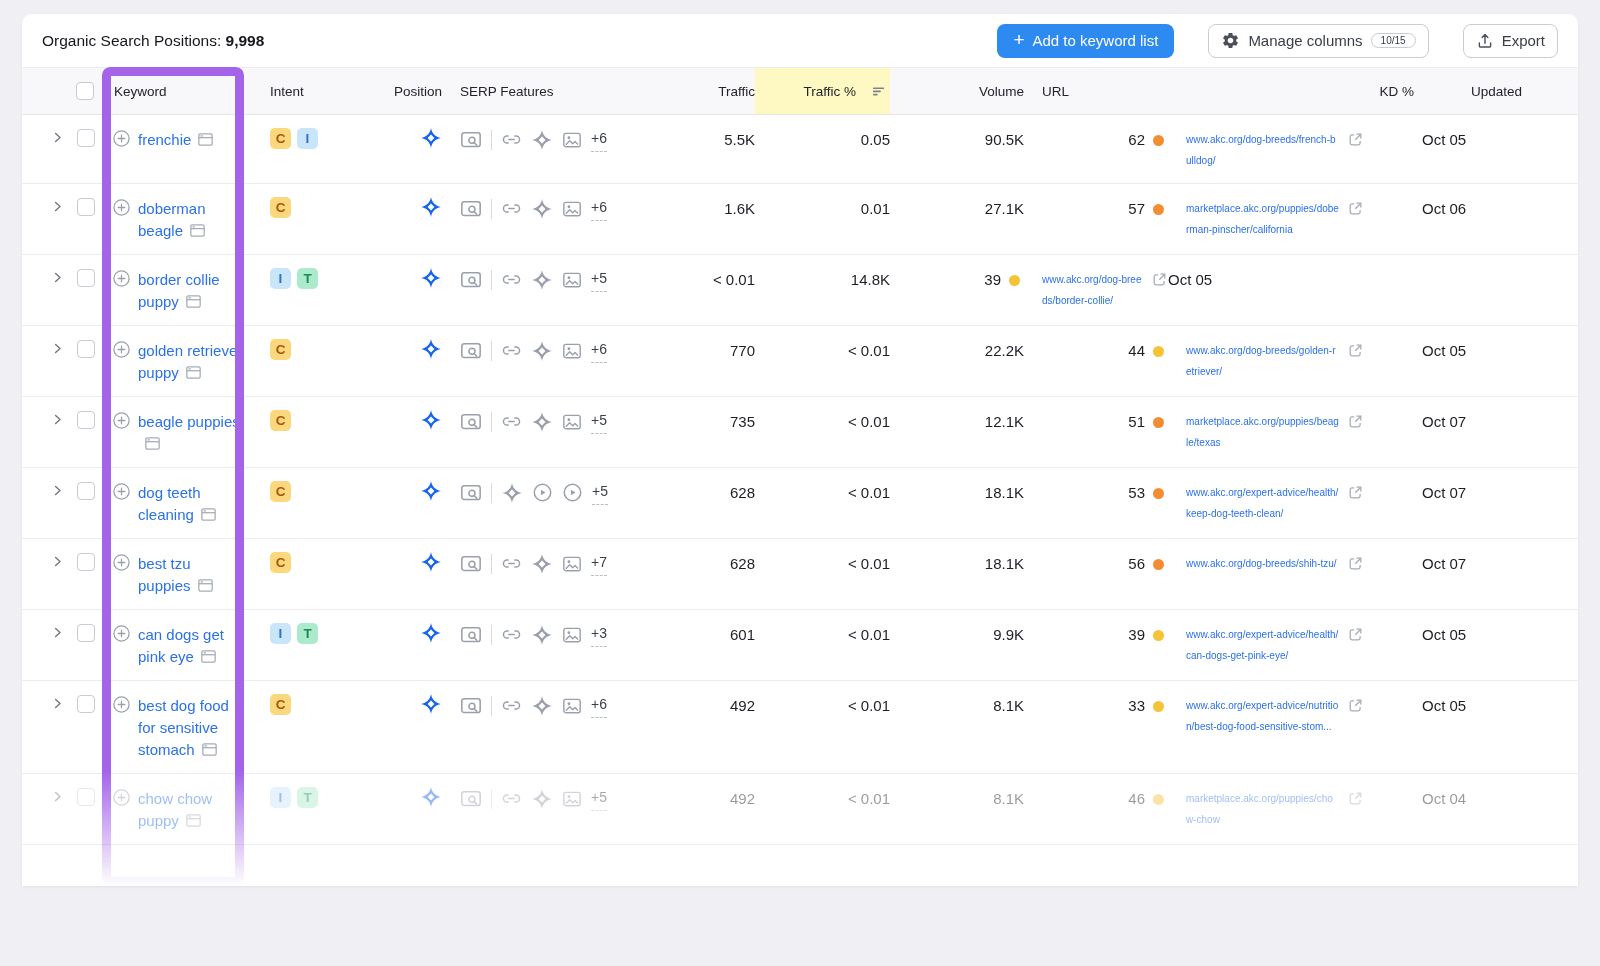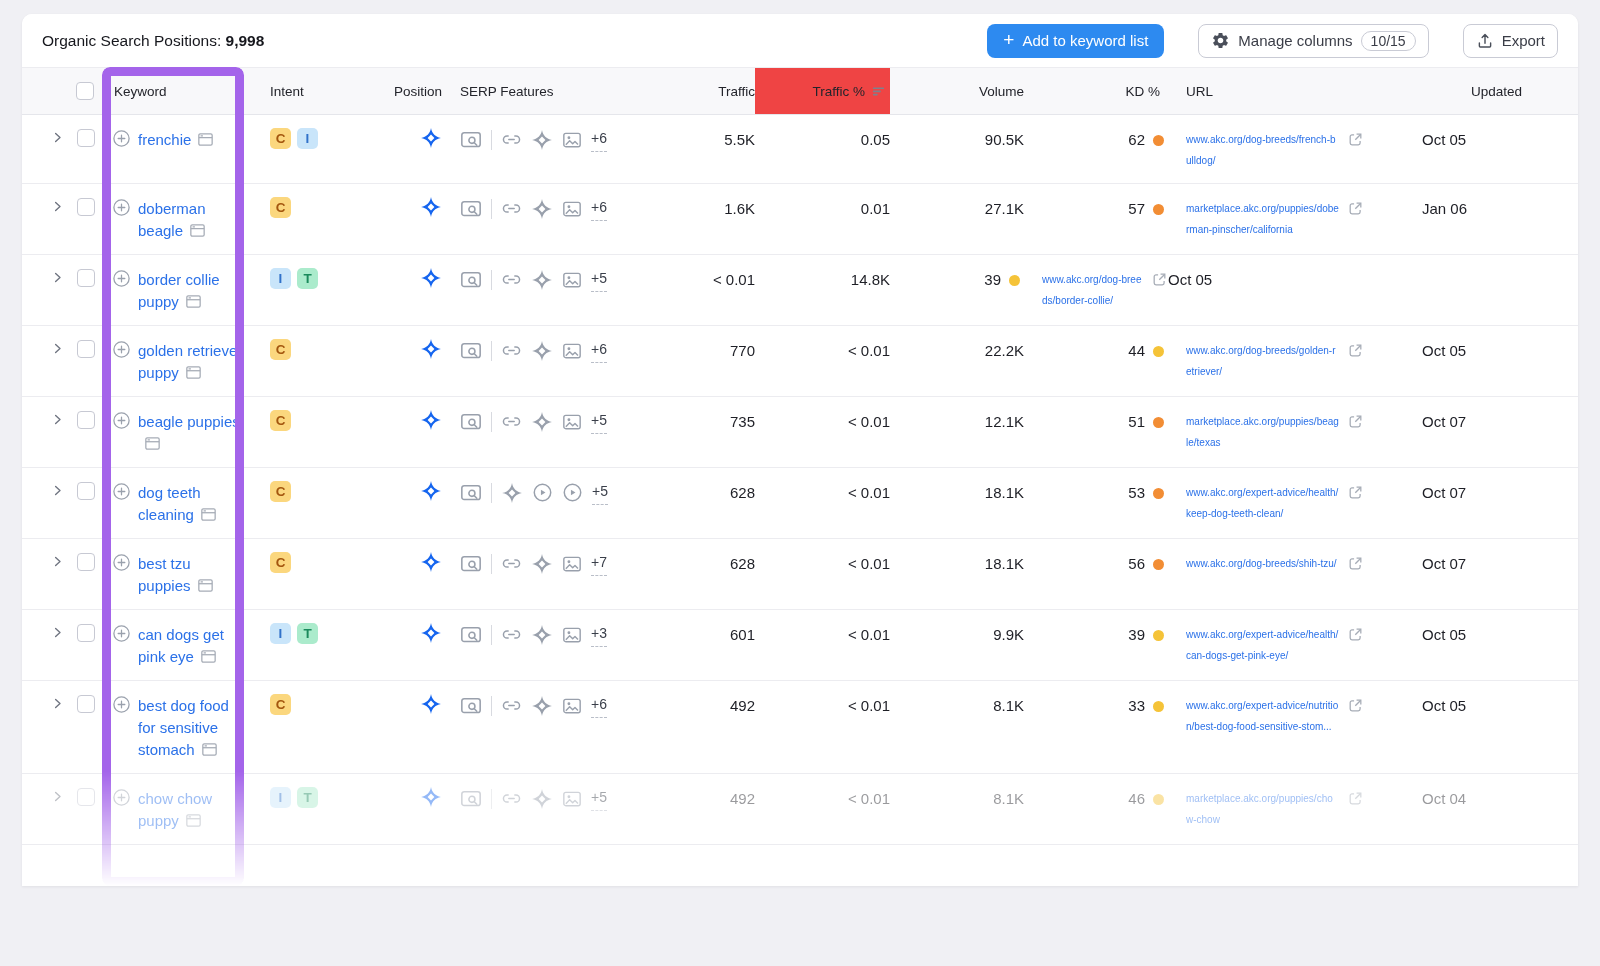--- a/index.html
+++ b/index.html
@@ -17,37 +17,37 @@
   }
   
   .titlebar{height:53px;display:flex;align-items:center;justify-content:space-between;padding:0 20px;background:#fff;}
   .title{font-size:15.5px;color:#16171D;}
   .title b{font-weight:700;}
   .actions{display:flex;align-items:center;gap:10px;}
   .btn{height:34px;display:flex;align-items:center;gap:8px;border-radius:8px;font-size:15px;cursor:pointer;box-sizing:border-box;}
   .btn-blue{background:var(--btn-blue,#2D8AF0);color:#fff;padding:0 16px;border:none;}
   .btn-blue .plus{font-size:19px;line-height:1;margin-top:-2px;}
   .btn-ghost{background:#fff;border:1px solid #C9CBD5;color:#3A3D47;padding:0 12px;margin-left:24px;}
-  .pill{border:1px solid #C9CBD5;border-radius:12px;padding:1px 9px;font-size:14px;color:#3A3D47;}
+  .pill{border:1px solid #C9CBD5;border-radius:12px;padding:1px 9px;font-size:10px;color:#3A3D47;}
   
   .tbl{--cols:34px 30px 156px 90px 90px 180px 133px 135px 134px 144px 254px 116px;}
   .thead{
     display:grid;grid-template-columns:var(--cols);height:46px;
     background:#F8F8FA;border-top:1px solid #ECECF0;border-bottom:1px solid #E5E6EB;
     padding:0 20px;font-size:13.5px;color:#23242B;align-items:stretch;
   }
   .th{display:flex;align-items:center;}
   .th-right{justify-content:flex-end;}
   .th-kw{padding-left:8px;}
   .th-intent{padding-left:8px;}
   .th-serp{padding-left:18px;}
   .th-url{padding-left:18px;}
   .th-kd{padding-right:8px;}
   .th-upd{padding-right:16px;}
-  .th-tpct{background:#ef4444;padding-right:4px;gap:6px;}
+  .th-tpct{background:#fef9c3;padding-right:4px;gap:15px;}
   .trow{
     display:grid;grid-template-columns:var(--cols);
     padding:0 20px;border-bottom:1px solid #ECECF0;
     font-size:15px;background:#fff;align-items:start;
   }
   .trow.faded>*{opacity:.45;}
   .c{padding-top:14px;padding-bottom:12px;line-height:22px;}
   .c-expand{padding-top:15px;padding-left:8px;}
   .c-check{padding-top:14px;padding-left:1px;}
   .checkbox{display:inline-block;width:18px;height:18px;border:1.5px solid #C7C9D3;border-radius:4px;background:#fff;box-sizing:border-box;}
@@ -131,22 +131,22 @@
         <span>Traffic %</span>
         <span>
           <svg width="15" height="15" viewBox="0 0 16 16">
               <rect x="2" y="3.6" width="12" height="1.8" rx=".9" fill="#7C828E"></rect>
               <rect x="2" y="7" width="8.5" height="1.8" rx=".9" fill="#7C828E"></rect>
               <rect x="2" y="10.4" width="5.2" height="1.8" rx=".9" fill="#7C828E"></rect>
             </svg>
         </span>
       </div>
       <div class="th th-right">Volume</div>
+      <div class="th th-url">URL</div>
       <div class="th th-right th-kd">KD %</div>
-      <div class="th th-url">URL</div>
       <div class="th th-right th-upd">Updated</div>
     </div>
     <div id="tbody">
         <div class="trow">
     <div class="c c-expand">
       <span>
         <svg width="15" height="15" viewBox="0 0 24 24" fill="none">
                 <path d="M9 5.5l7 6.5-7 6.5" stroke="#6F7480" stroke-width="2.2" stroke-linecap="round" stroke-linejoin="round"></path>
               </svg>
       </span>
@@ -319,21 +319,21 @@
         <a class="url-text">marketplace.akc.org/puppies/doberman-pinscher/california</a>
         <span class="url-ext">
           <svg width="17" height="17" viewBox="0 0 24 24" fill="none">
                   <path d="M10 5.5H7A2.5 2.5 0 0 0 4.5 8v9A2.5 2.5 0 0 0 7 19.5h9a2.5 2.5 0 0 0 2.5-2.5v-3" stroke="#A6ACB6" stroke-width="1.8"></path>
                   <path d="M13.5 4.5h6v6" stroke="#A6ACB6" stroke-width="1.8"></path>
                   <path d="M19.1 5l-7.4 7.4" stroke="#A6ACB6" stroke-width="1.8"></path>
                 </svg>
         </span>
       </div>
     </div>
-    <div class="c c-upd">Jan 06</div>
+    <div class="c c-upd">Oct 06</div>
   </div>
         <div class="trow">
     <div class="c c-expand">
       <span>
         <svg width="15" height="15" viewBox="0 0 24 24" fill="none">
                 <path d="M9 5.5l7 6.5-7 6.5" stroke="#6F7480" stroke-width="2.2" stroke-linecap="round" stroke-linejoin="round"></path>
               </svg>
       </span>
     </div>
     <div class="c c-check">

